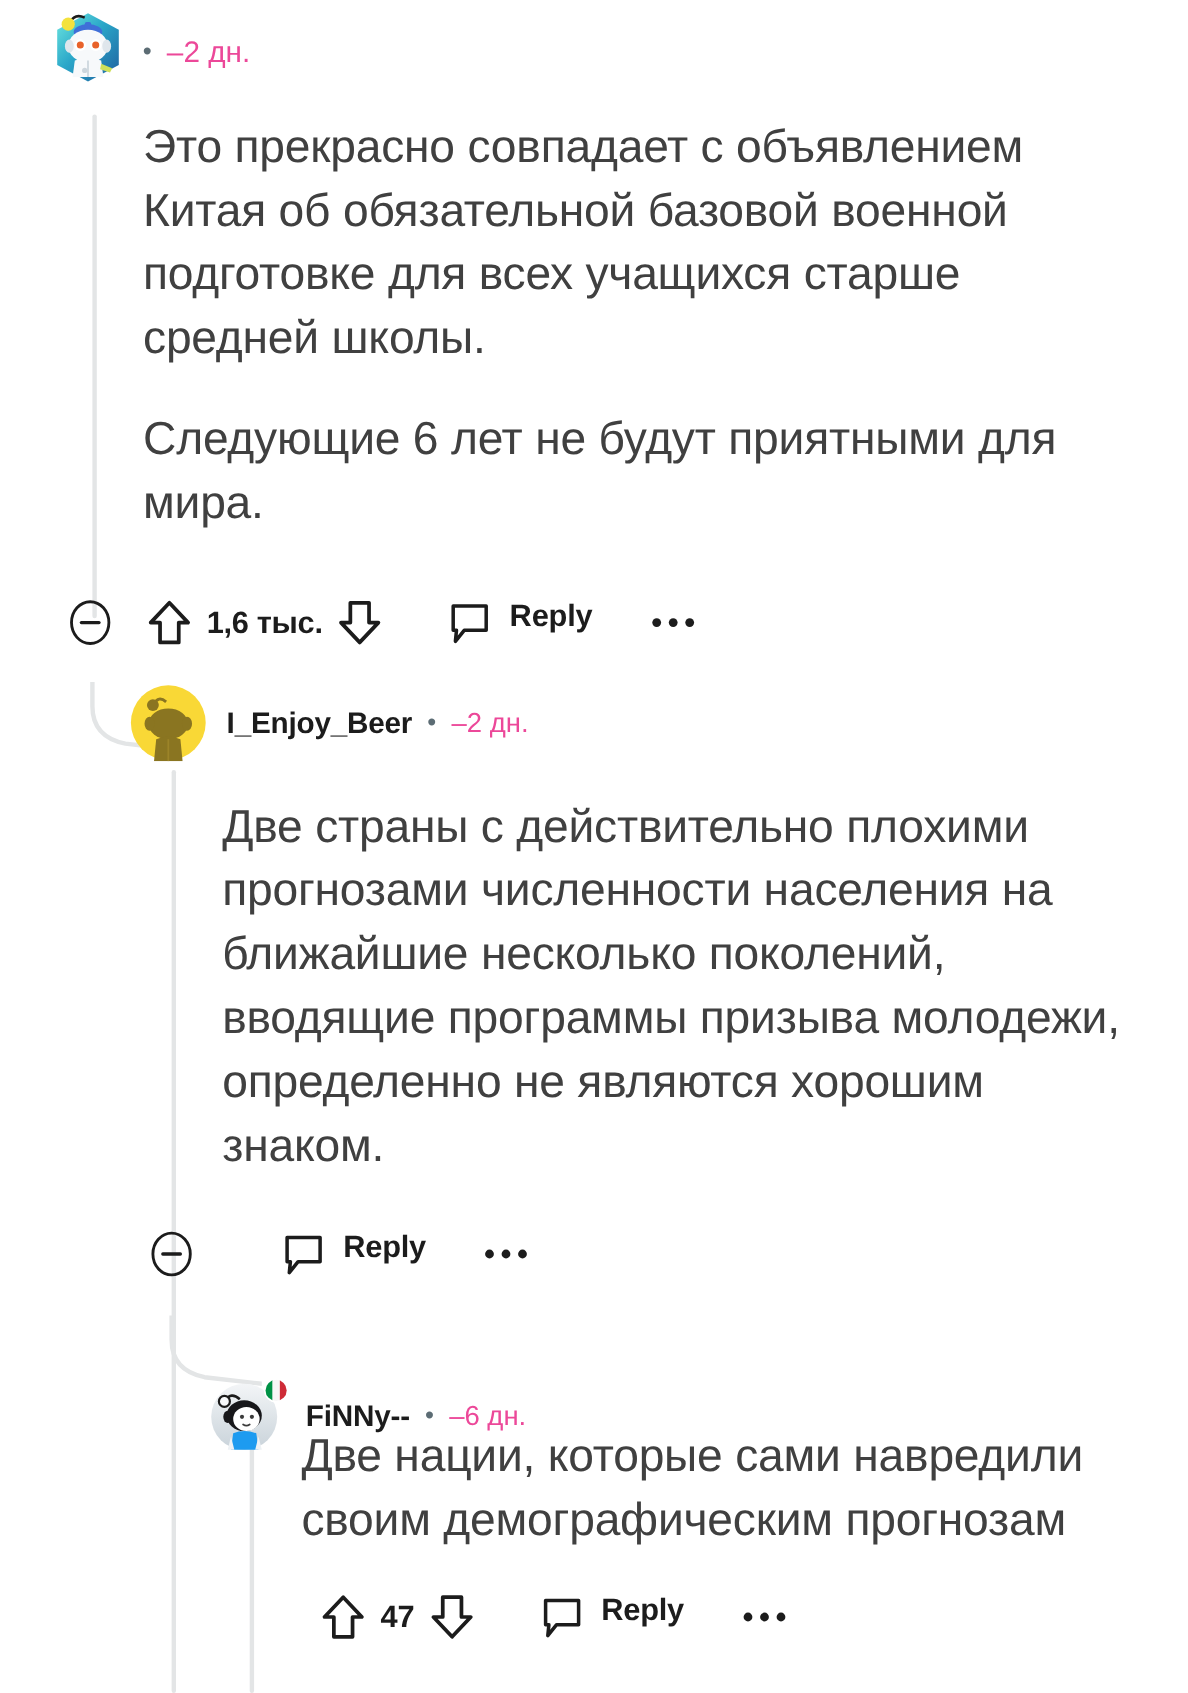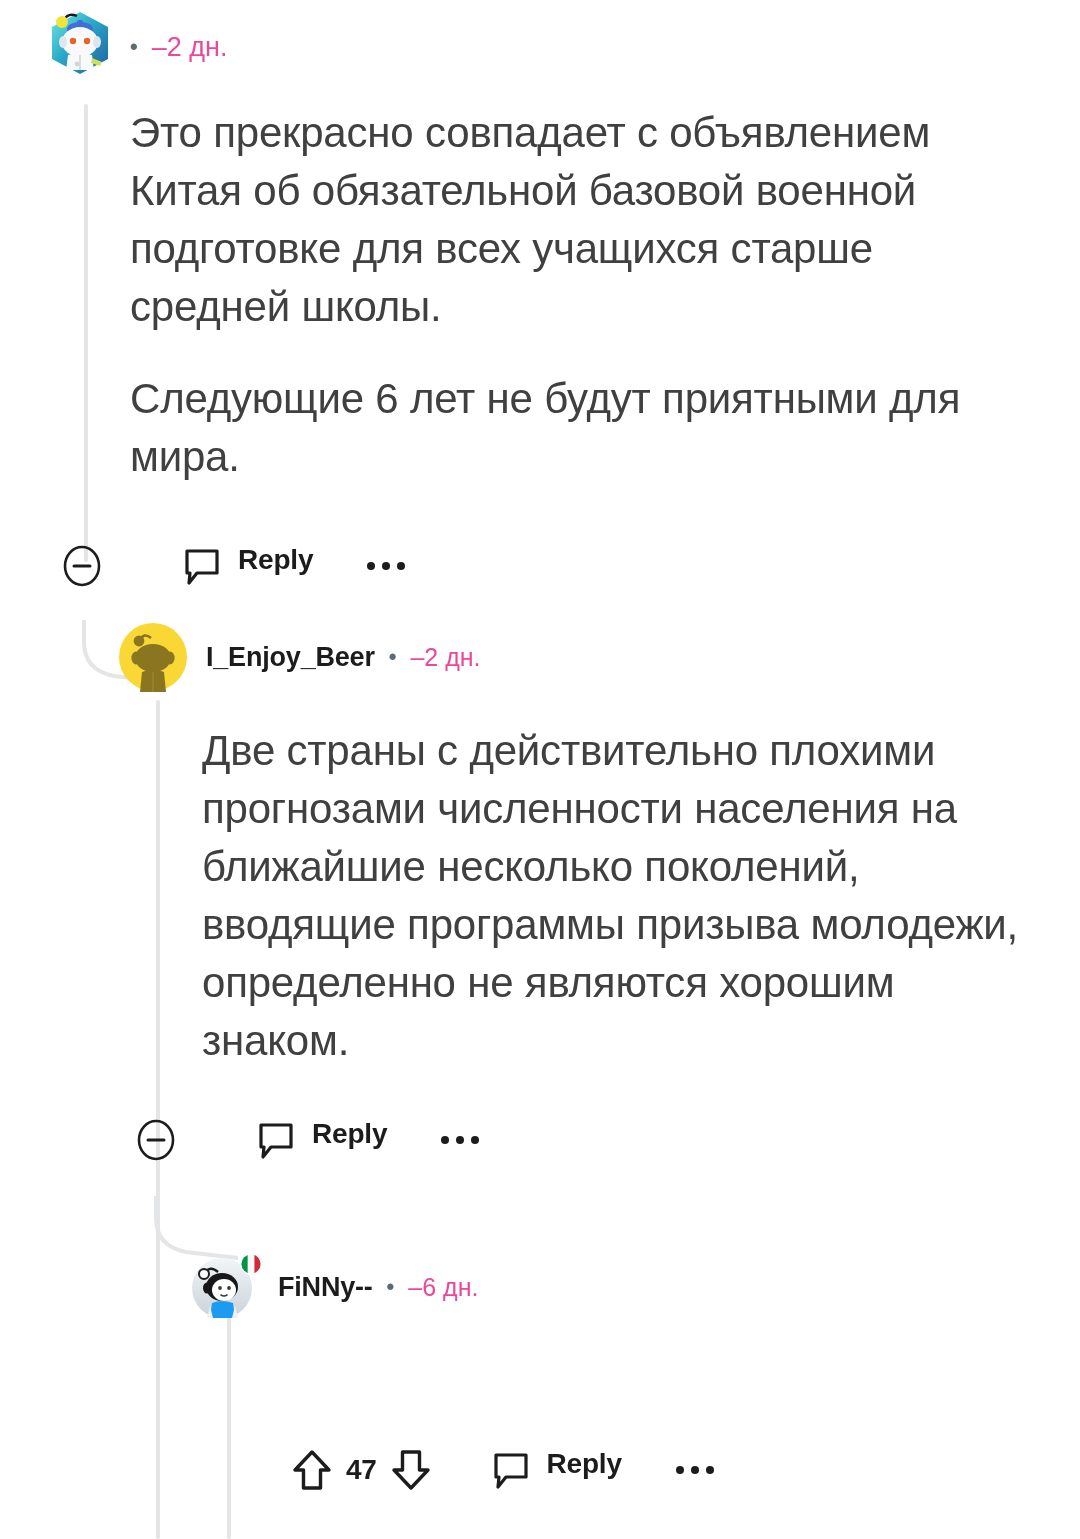--- a/index.html
+++ b/index.html
@@ -218,20 +218,33 @@
   </div>
 
   <div class="actions actions-1">
     <span class="collapse-btn">
       <svg width="42" height="42" viewBox="0 0 42 42">
         <ellipse cx="21" cy="21" rx="17" ry="19" fill="none" stroke="#1c1c1c" stroke-width="2.6"></ellipse>
         <line x1="13" y1="21" x2="29" y2="21" stroke="#1c1c1c" stroke-width="3" stroke-linecap="round"></line>
       </svg>
     </span>
     <span class="gap-a"></span>
+    <span class="votegroup">
+      <span class="vote-arrow">
+        <svg width="42" height="46" viewBox="0 0 42 46">
+          <path d="M21 5 L38 23 L29.5 23 L29.5 41 L12.5 41 L12.5 23 L4 23 Z" fill="none" stroke="#1c1c1c" stroke-width="3.4" stroke-linejoin="round"></path>
+        </svg>
+      </span>
+      <span class="score">1,6 тыс.</span>
+      <span class="vote-arrow">
+        <svg width="42" height="46" viewBox="0 0 42 46">
+          <path d="M21 41 L38 23 L29.5 23 L29.5 5 L12.5 5 L12.5 23 L4 23 Z" fill="none" stroke="#1c1c1c" stroke-width="3.4" stroke-linejoin="round"></path>
+        </svg>
+      </span>
+    </span>
     <span class="gap-b"></span>
     <span class="reply-btn">
       <span class="reply-icon">
         <svg width="42" height="42" viewBox="0 0 42 42">
           <path d="M6 6 H36 V28 H16 L8 38 L9 28 H6 Z" fill="none" stroke="#1c1c1c" stroke-width="3.2" stroke-linejoin="round"></path>
         </svg>
       </span>
       <span class="reply-label">Reply</span>
     </span>
     <span class="gap-c"></span>
@@ -323,20 +336,23 @@
           <rect x="57.8" y="4" width="6.6" height="20" fill="#f7f7f7"></rect>
           <rect x="64.4" y="4" width="7" height="20" fill="#ce2b37"></rect>
         </g>
       </svg>
     </span>
     <span class="uname uname-3">FiNNy--</span>
     <span class="dot-sep">•</span>
     <span class="tstamp tstamp-3">–6 дн.</span>
   </div>
 
+  <div class="cbody cbody-3">
+    <p>Две нации, которые сами навредили своим демографическим прогнозам</p>
+  </div>
 
   <div class="actions actions-3">
     <span class="votegroup">
       <span class="vote-arrow">
         <svg width="42" height="46" viewBox="0 0 42 46">
           <path d="M21 5 L38 23 L29.5 23 L29.5 41 L12.5 41 L12.5 23 L4 23 Z" fill="none" stroke="#1c1c1c" stroke-width="3.4" stroke-linejoin="round"></path>
         </svg>
       </span>
       <span class="score">47</span>
       <span class="vote-arrow">

